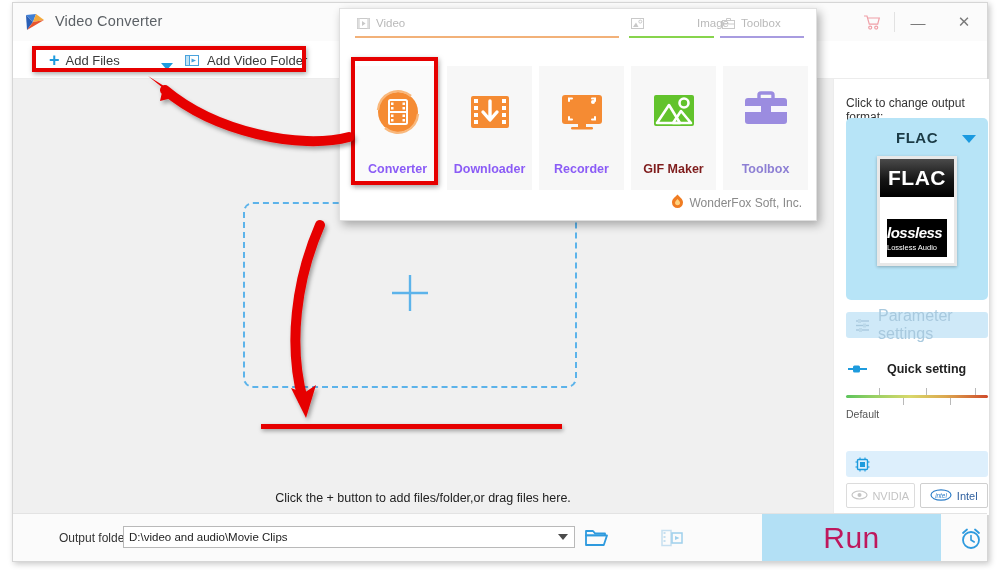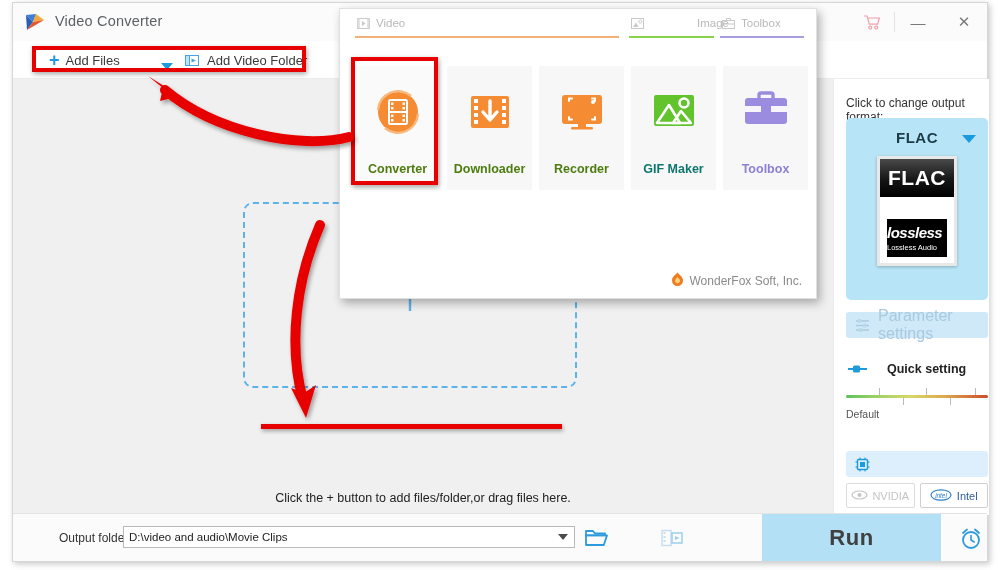--- a/index.html
+++ b/index.html
@@ -253,29 +253,29 @@
   }
   .open-folder { position: absolute; left: 572px; top: 14px; }
   .merge-ico  { position: absolute; left: 648px; top: 15px; }
   .run-btn {
     position: absolute; left: 749px; top: 0;
     width: 179px; height: 47px;
     background: #b3e0f5;
     display: flex; align-items: center; justify-content: center;
   }
   .run-btn span {
-    font-size: 22px; color: #404040; font-weight: bold; letter-spacing: .5px;
+    font-size: 30px; color: #be185d; font-weight: normal; letter-spacing: .5px;
   }
   .alarm { position: absolute; left: 946px; top: 13px; }
 
   
   .popup {
     position: absolute;
     left: 339px; top: 8px;
-    width: 478px; height: 291px;
+    width: 478px; height: 213px;
     background: #fff;
     border: 1px solid #e0e0e0;
     box-shadow: 3px 4px 9px rgba(0,0,0,0.30);
     box-sizing: border-box;
   }
   .pp-tabs { position: absolute; left: 0; top: 0; width: 100%; height: 40px; }
   .pp-tab {
     position: absolute; top: 8px;
     display: flex; align-items: center;
     font-size: 11.5px; color: #b9b9b9;
@@ -297,22 +297,22 @@
   .tile .tlabel {
     position: absolute; bottom: 14px;
     font-size: 12.5px; font-weight: bold;
   }
   .tile .ticon { margin-top: 18px; }
   .t0 { left: 0; background: #fafafa; }
   .t1 { left: 92px; }
   .t2 { left: 184px; }
   .t3 { left: 276px; }
   .t4 { left: 368px; }
-  .lbl-orange { color: #4d7c0f; }
-  .lbl-green  { color: #0f766e; }
+  .lbl-orange { color: #8b5cf6; }
+  .lbl-green  { color: #7f1d1d; }
   .lbl-purple { color: #8d7fd4; }
 
   .pp-brand {
     position: absolute; right: 14px; bottom: 9px;
     display: flex; align-items: center;
     font-size: 12px; color: #8a8a8a;
   }
   .pp-brand .bico { margin-right: 6px; }
 
   

